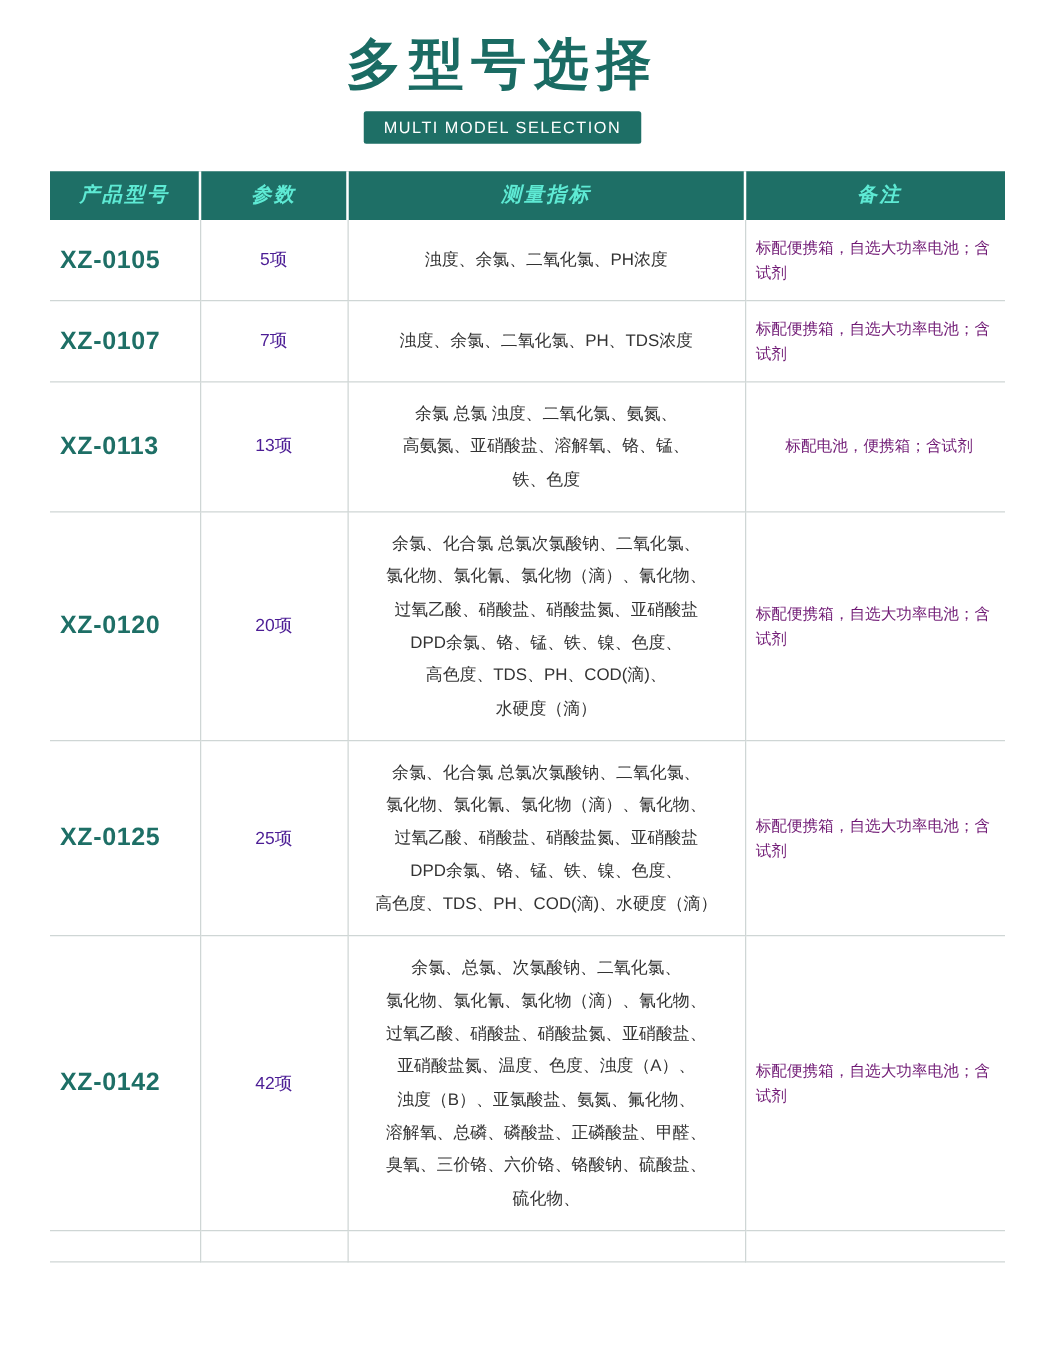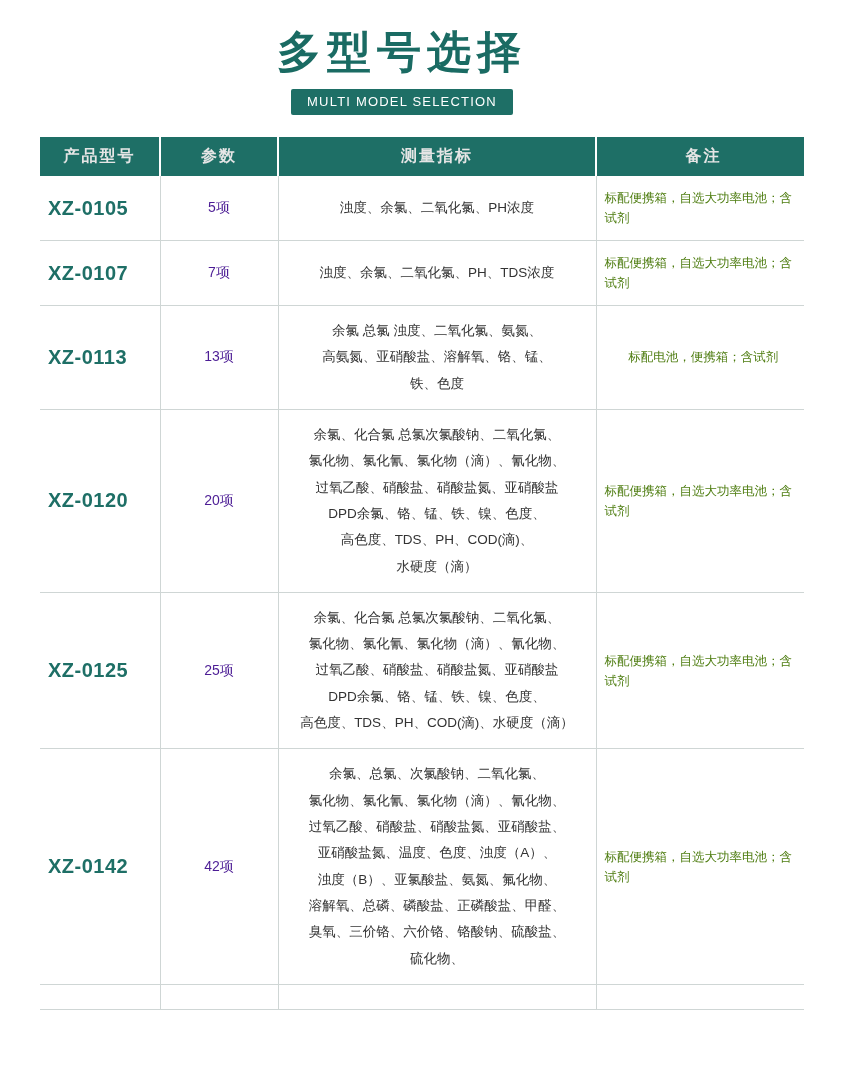--- a/index.html
+++ b/index.html
@@ -52,29 +52,30 @@
     width: 770px;
     table-layout: fixed;
   }
   table.spec col.c1 { width: 120px; }
   table.spec col.c2 { width: 118px; }
   table.spec col.c3 { width: 318px; }
   table.spec col.c4 { width: 214px; }
 
   table.spec thead th {
     background: #1e6f66;
-    color: #e5e5e5;
+    color: #5eead4;
     font-size: 16px;
     font-weight: bold;
     letter-spacing: 2px;
     text-align: center;
     padding: 9px 4px;
     border: 2px solid #ffffff;
     border-top: none;
     border-bottom: none;
+    font-style: italic;
   }
   table.spec thead th:first-child { border-left: none; }
   table.spec thead th:last-child { border-right: none; }
 
   table.spec tbody td {
     border-bottom: 1px solid #cfd6d5;
     border-right: 1px solid #cfd6d5;
     vertical-align: middle;
     padding: 12px 8px;
   }
@@ -93,21 +94,21 @@
     font-size: 14px;
     text-align: center;
   }
   td.metrics {
     color: #333;
     font-size: 13.5px;
     line-height: 1.95;
     text-align: center;
   }
   td.remark {
-    color: #4d7c0f;
+    color: #701a75;
     font-size: 12.5px;
     line-height: 1.6;
     text-align: left;
     padding-left: 10px;
     padding-right: 6px;
   }
   td.remark.center {
     text-align: center;
     padding-left: 8px;
   }

